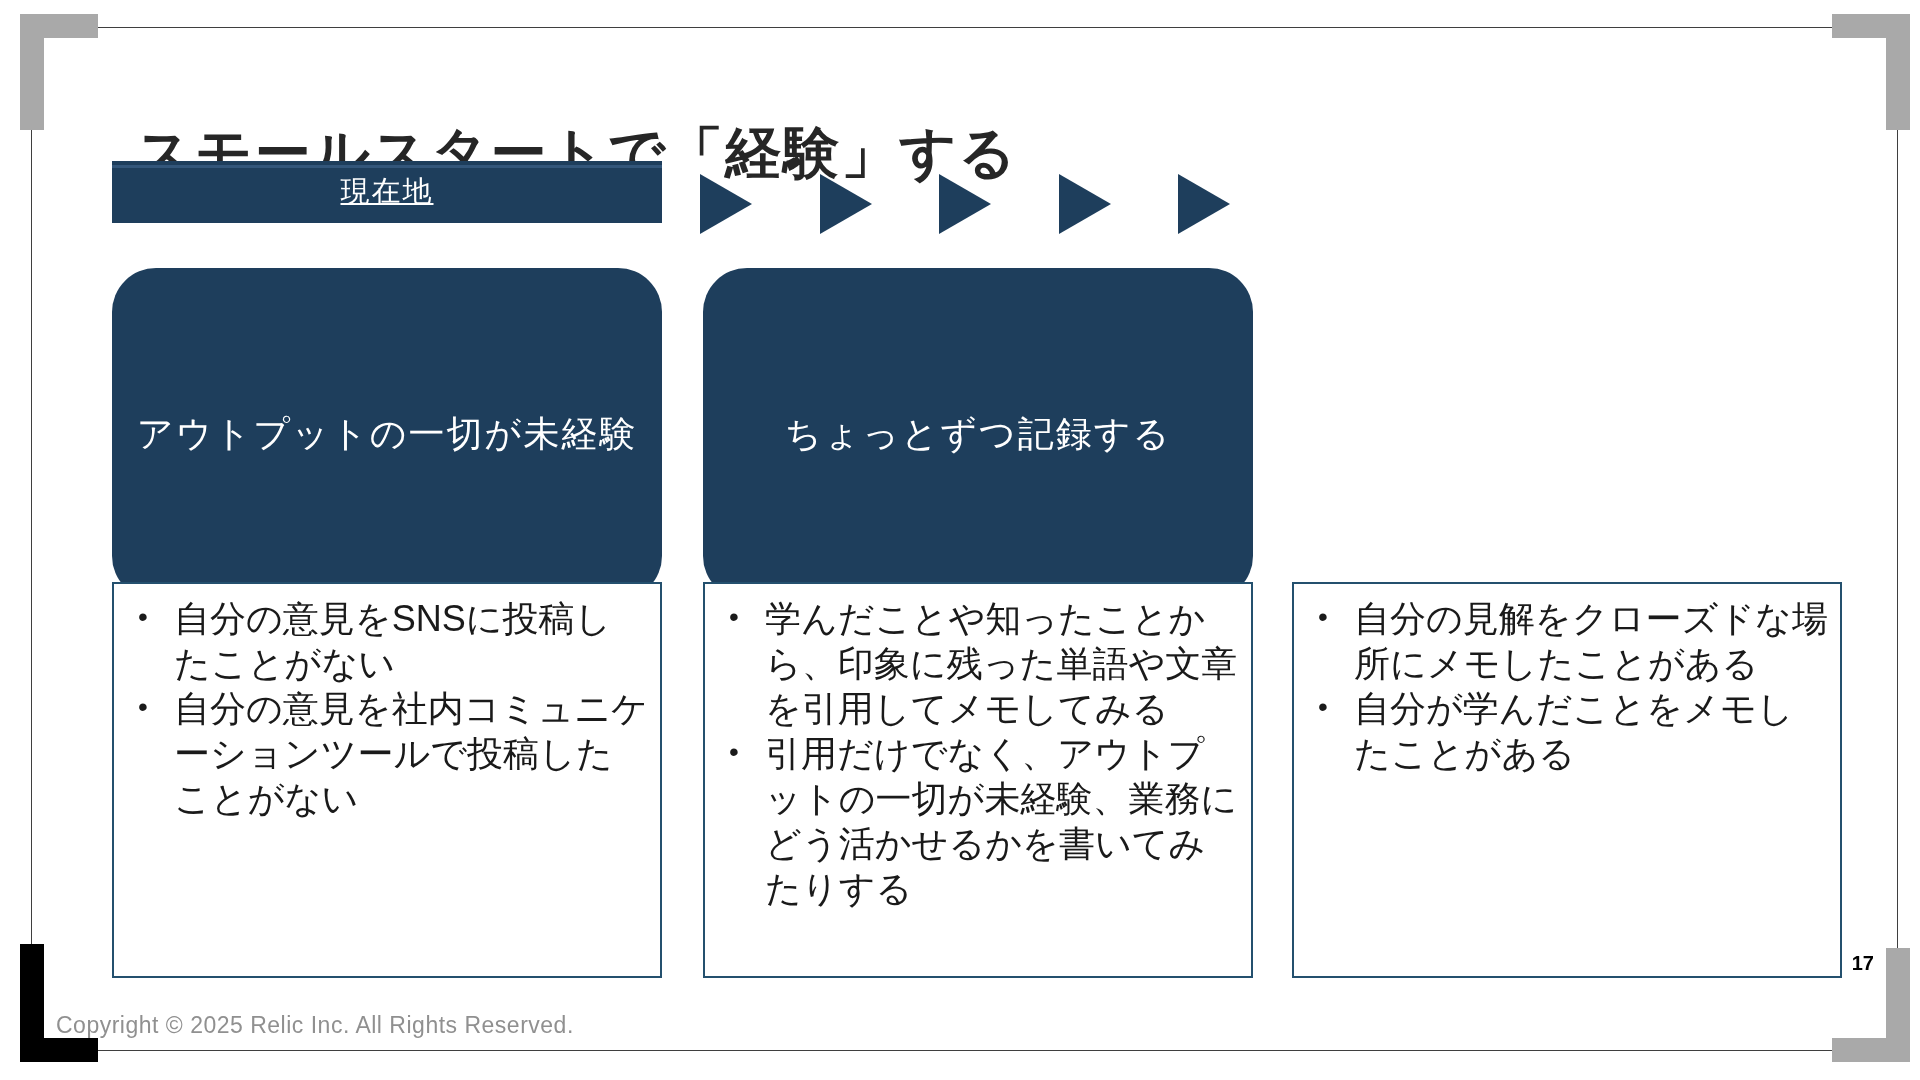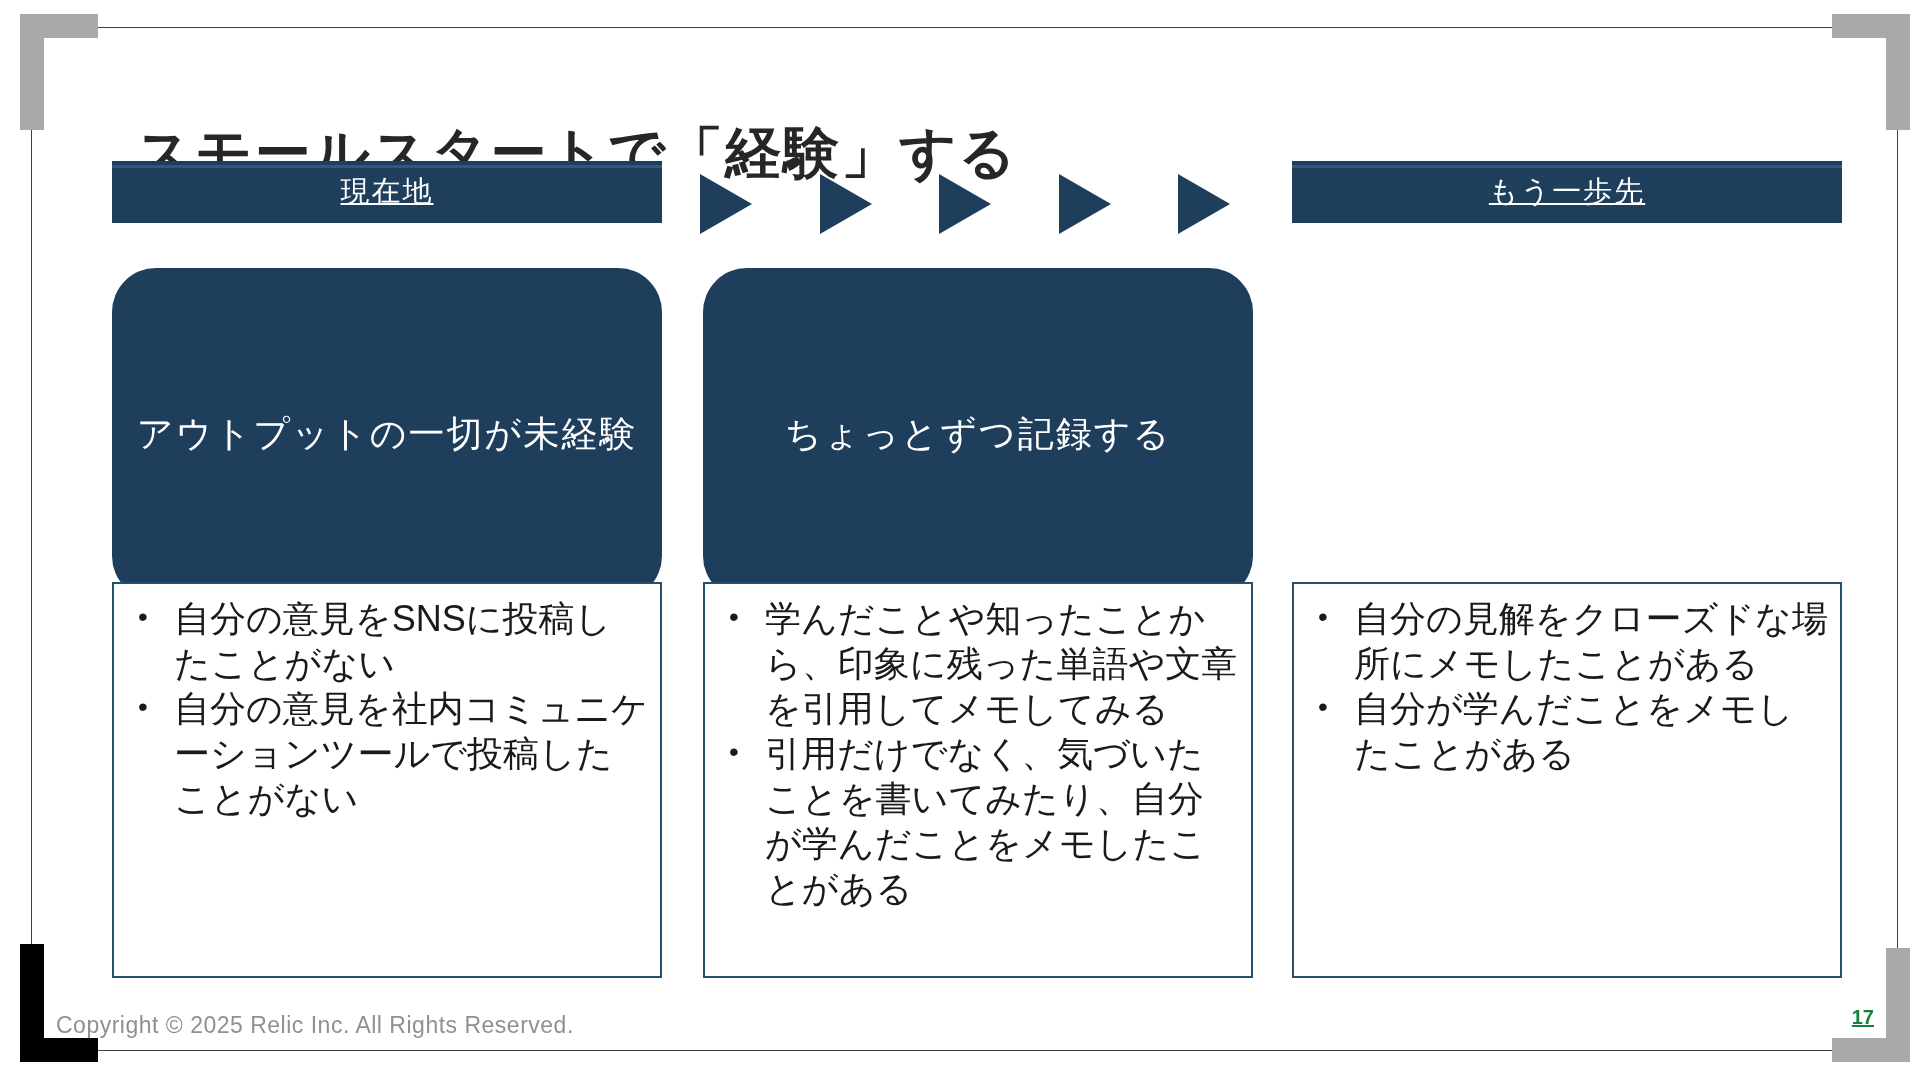--- a/index.html
+++ b/index.html
@@ -68,22 +68,22 @@
   .bullet-marker{
     flex:0 0 46px;box-sizing:border-box;padding-left:10px;padding-top:3px;
     font-size:28px;line-height:inherit;
   }
   .bullet-text{flex:1 1 auto;}
   .footer{
     position:absolute;left:56px;top:1012px;z-index:3;
     font-size:23px;color:var(--footer-gray,#909090);letter-spacing:0.5px;white-space:nowrap;
   }
   .page-number{
-    position:absolute;right:46px;top:1006px;z-index:3;
-    font-size:20px;font-weight:bold;color:#15803d;text-decoration:underline;
+    position:absolute;right:46px;top:952px;z-index:3;
+    font-size:20px;font-weight:bold;color:#000000;
   }
 </style>
 </head>
 <body>
 
 <div class="slide">
 
   <div class="frame"></div>
 
   <div class="bracket tl"></div>
@@ -98,23 +98,20 @@
   </div>
 
   <div class="arrow-row">
       <div class="arrow"></div>
       <div class="arrow"></div>
       <div class="arrow"></div>
       <div class="arrow"></div>
       <div class="arrow"></div>
     </div>
 
-  <div class="stage-bar right">
-    <span>もう一歩先</span>
-  </div>
 
   <div class="stage-card col-0">
     <span>アウトプットの一切が未経験</span>
   </div>
   <div class="stage-card col-1">
     <span>ちょっとずつ記録する</span>
   </div>
 
   <div class="detail-card col-0">
     <div class="bullet">
@@ -127,21 +124,21 @@
     </div>
   </div>
 
   <div class="detail-card col-1">
     <div class="bullet">
       <span class="bullet-marker">•</span>
       <span class="bullet-text">学んだことや知ったことから、印象に残った単語や文章を引用してメモしてみる</span>
     </div>
     <div class="bullet">
       <span class="bullet-marker">•</span>
-      <span class="bullet-text">引用だけでなく、気づいたことを書いてみたり、自分が学んだことをメモしたことがある</span>
+      <span class="bullet-text">引用だけでなく、アウトプットの一切が未経験、業務にどう活かせるかを書いてみたりする</span>
     </div>
   </div>
 
   <div class="detail-card col-2">
     <div class="bullet">
       <span class="bullet-marker">•</span>
       <span class="bullet-text">自分の見解をクローズドな場所にメモしたことがある</span>
     </div>
     <div class="bullet">
       <span class="bullet-marker">•</span>

